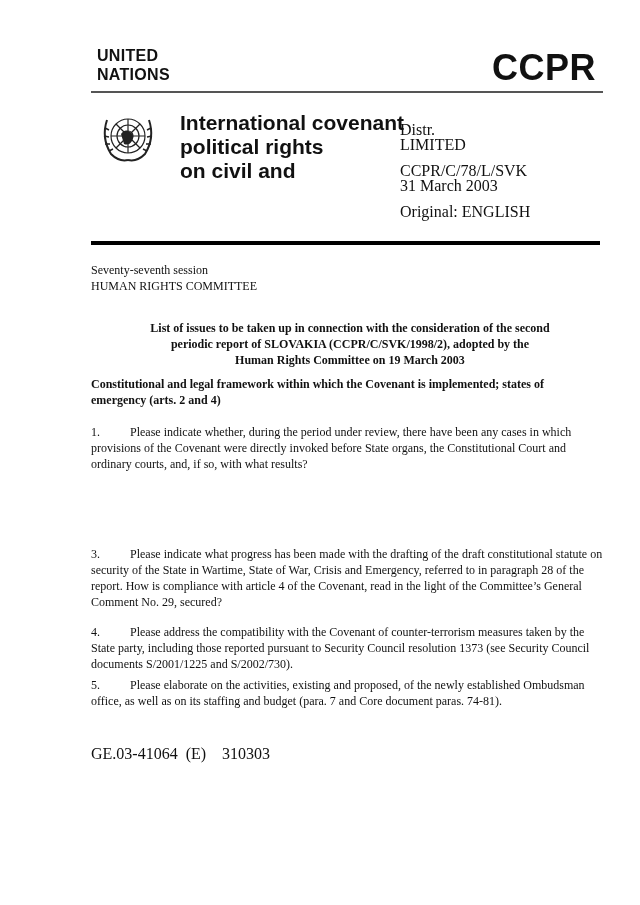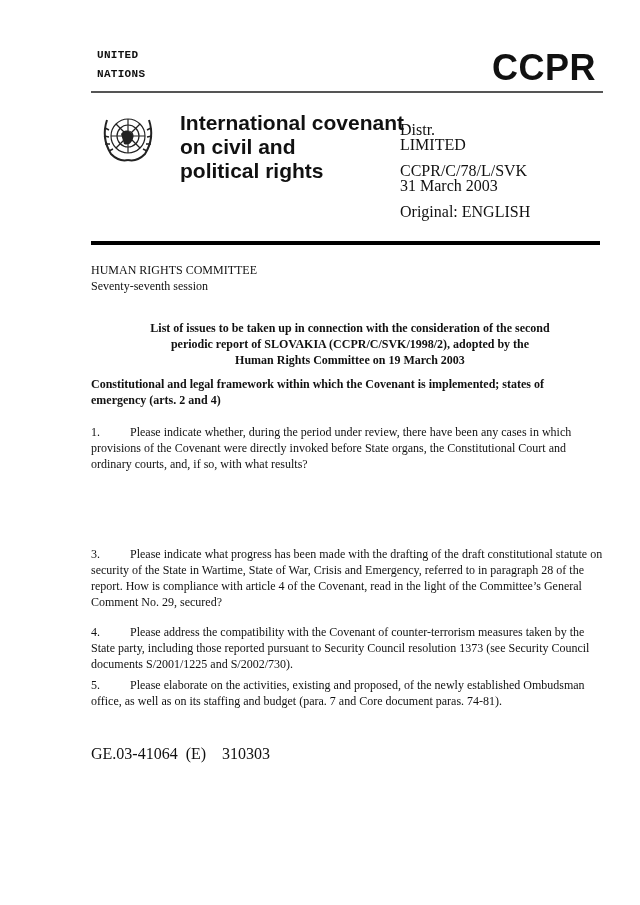--- a/index.html
+++ b/index.html
@@ -1,19 +1,19 @@
 <!DOCTYPE html>
 <html><head>
   <meta charset="utf-8">
   <style>
     html, body { margin: 0; padding: 0; background: #ffffff; }
     body { width: 640px; height: 905px; position: relative; overflow: hidden; color: #111; }
     .page { position: absolute; left: 0; top: 0; width: 640px; height: 905px; background: #fff; }
 
-    .un { position: absolute; left: 97px; top: 46px; font-family: Liberation Mono, monospace; font-weight: bold; font-size: 11px; line-height: 19px; letter-spacing: 0.3px; }
+    .un { position: absolute; left: 97px; top: 46px; font-family: Liberation Sans, sans-serif; font-weight: bold; font-size: 16px; line-height: 19px; letter-spacing: 0.3px; }
     .ccpr { position: absolute; right: 44px; top: 48px; font-family: "Liberation Sans", sans-serif; font-weight: bold; font-size: 36px; line-height: 40px; letter-spacing: 0.5px; margin-left: 24px; }
     .rule-thin { position: absolute; left: 91px; top: 91px; width: 512px; height: 2px; background: #555; }
 
     .emblem { position: absolute; left: 97px; top: 110px; width: 62px; height: 56px; }
     .title { position: absolute; left: 180px; top: 111px; font-family: "Liberation Sans", sans-serif; font-weight: bold; font-size: 21px; line-height: 24px; }
 
     .meta { position: absolute; left: 400px; top: 122px; font-family: "Liberation Serif", serif; font-size: 16px; line-height: 15px; }
     .meta .gap { height: 11px; }
 
     .rule-thick { position: absolute; left: 91px; top: 241px; width: 509px; height: 4px; background: #000; }
@@ -55,39 +55,39 @@
       <path d="M10 10 Q4 28 14 44 Q22 52 31 50" stroke-width="2"></path>
       <path d="M52 10 Q58 28 48 44 Q40 52 31 50" stroke-width="2"></path>
       <path d="M8 18 l4 2 M7 26 l5 1 M8 34 l5 0 M12 41 l4 -2" stroke-width="1.5"></path>
       <path d="M54 18 l-4 2 M55 26 l-5 1 M54 34 l-5 0 M50 41 l-4 -2" stroke-width="1.5"></path>
     </g>
     <path d="M24 24 q4 -6 9 -2 q5 3 2 9 q-3 5 -8 3 z" fill="#222"></path>
   </svg>
 
   <div class="title">
     <div>International covenant</div>
+    <div>political rights</div>
     <div>on civil and</div>
-    <div>political rights</div>
   </div>
 
   <div class="meta">
     <div>Distr.</div>
     <div>LIMITED</div>
     <div class="gap"></div>
     <div>CCPR/C/78/L/SVK</div>
     <div>31 March 2003</div>
     <div class="gap"></div>
     <div>Original:  ENGLISH</div>
   </div>
 
   <div class="rule-thick"></div>
 
   <div class="body committee">
+    <div>Seventy-seventh session</div>
     <div>HUMAN RIGHTS COMMITTEE</div>
-    <div>Seventy-seventh session</div>
   </div>
 
   <div class="body heading">
     <div>List of issues to be taken up in connection with the consideration of the second</div>
     <div>periodic report of SLOVAKIA (CCPR/C/SVK/1998/2), adopted by the</div>
     <div>Human Rights Committee on 19 March 2003</div>
   </div>
 
   <div class="body section">Constitutional and legal framework within which the Covenant is implemented; states of emergency (arts. 2 and 4)</div>
 

